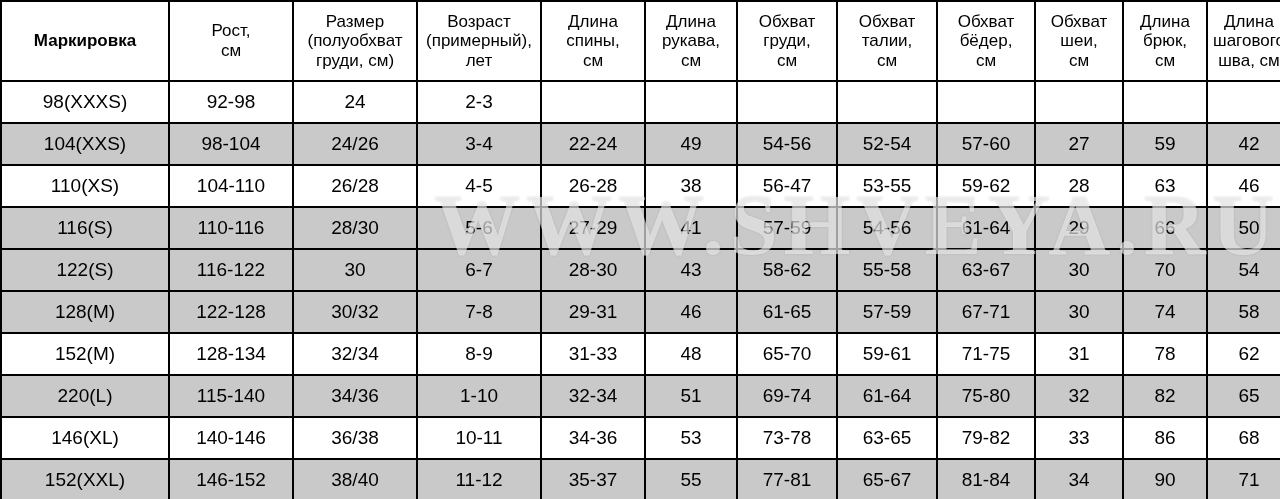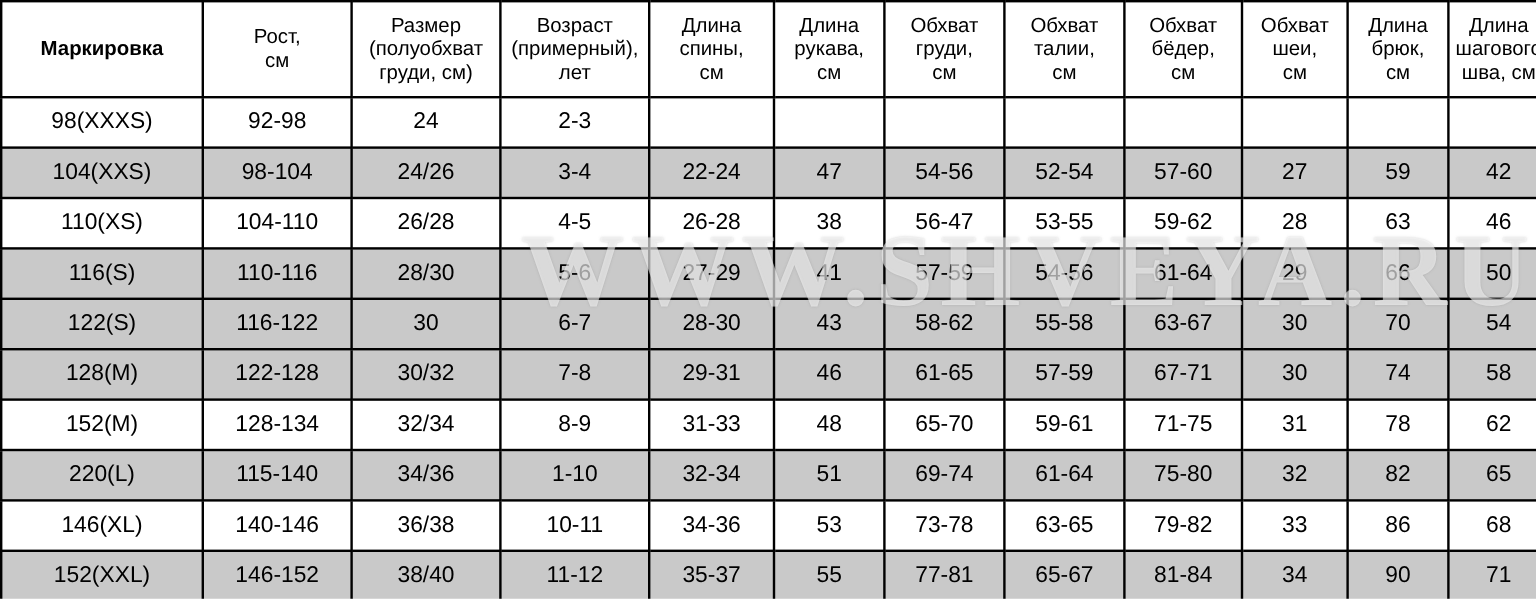--- a/index.html
+++ b/index.html
@@ -135,21 +135,21 @@
         <td></td>
         <td></td>
         <td></td>
       </tr>
       <tr class="shaded">
         <td class="b">104(XXS)</td>
         <td class="b">98-104</td>
         <td class="b">24/26</td>
         <td class="b">3-4</td>
         <td>22-24</td>
-        <td>47</td>
+        <td>49</td>
         <td class="b">54-56</td>
         <td>52-54</td>
         <td>57-60</td>
         <td>27</td>
         <td>59</td>
         <td>42</td>
       </tr>
       <tr>
         <td class="b">110(XS)</td>
         <td class="b">104-110</td>

